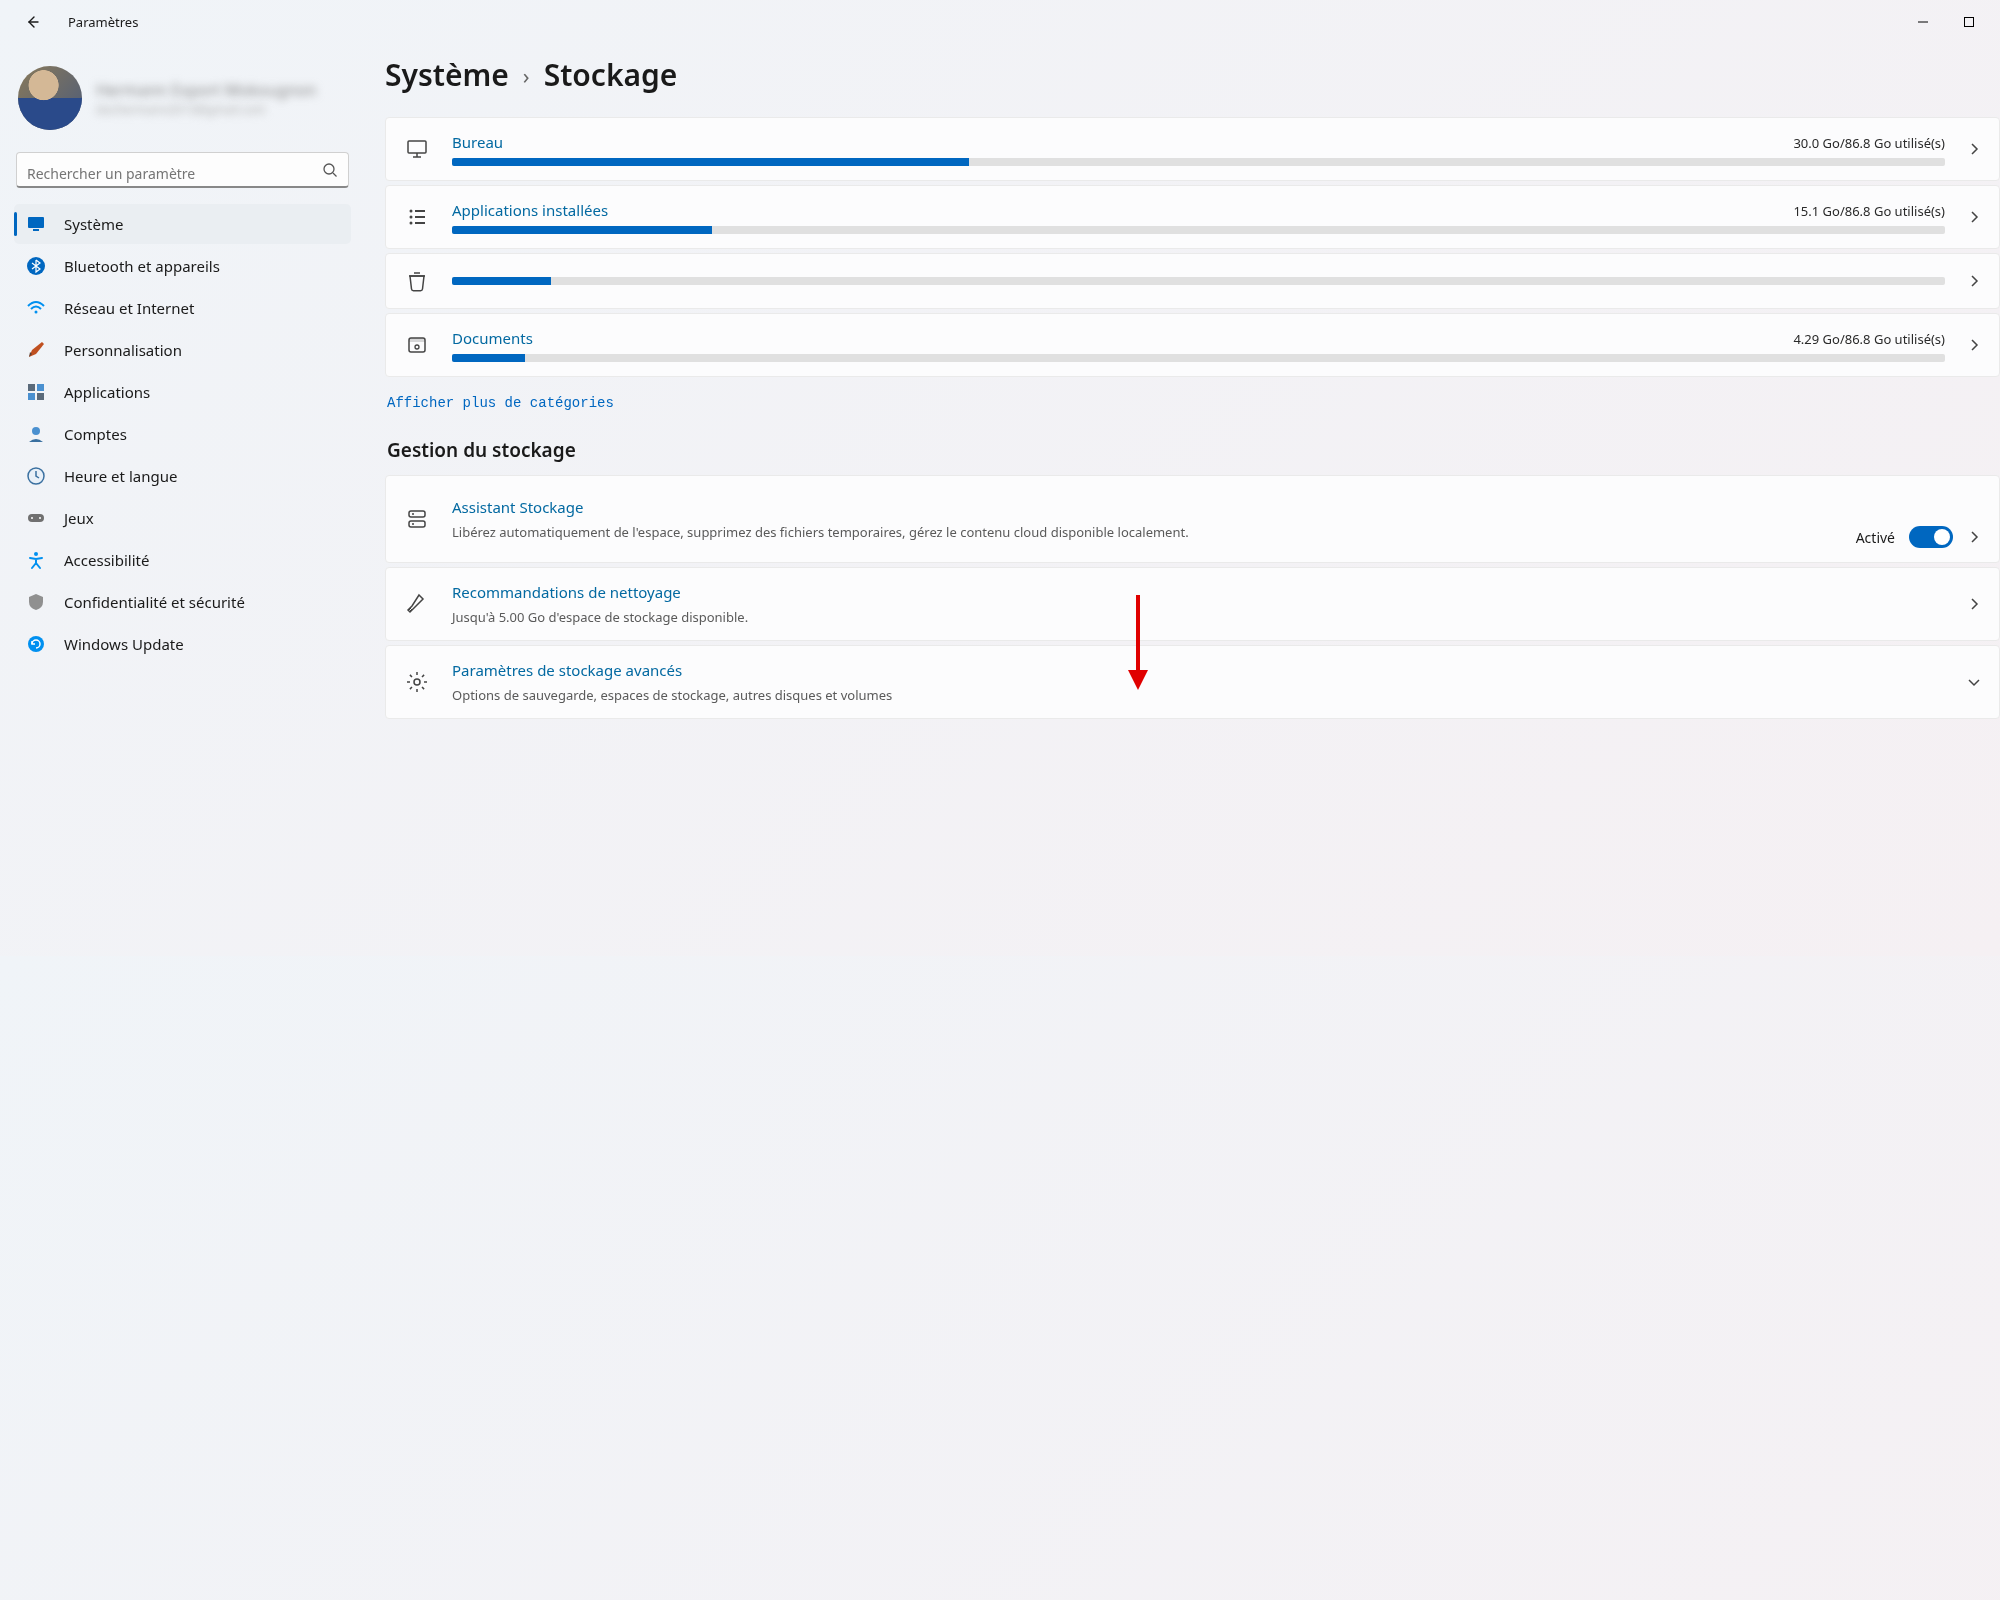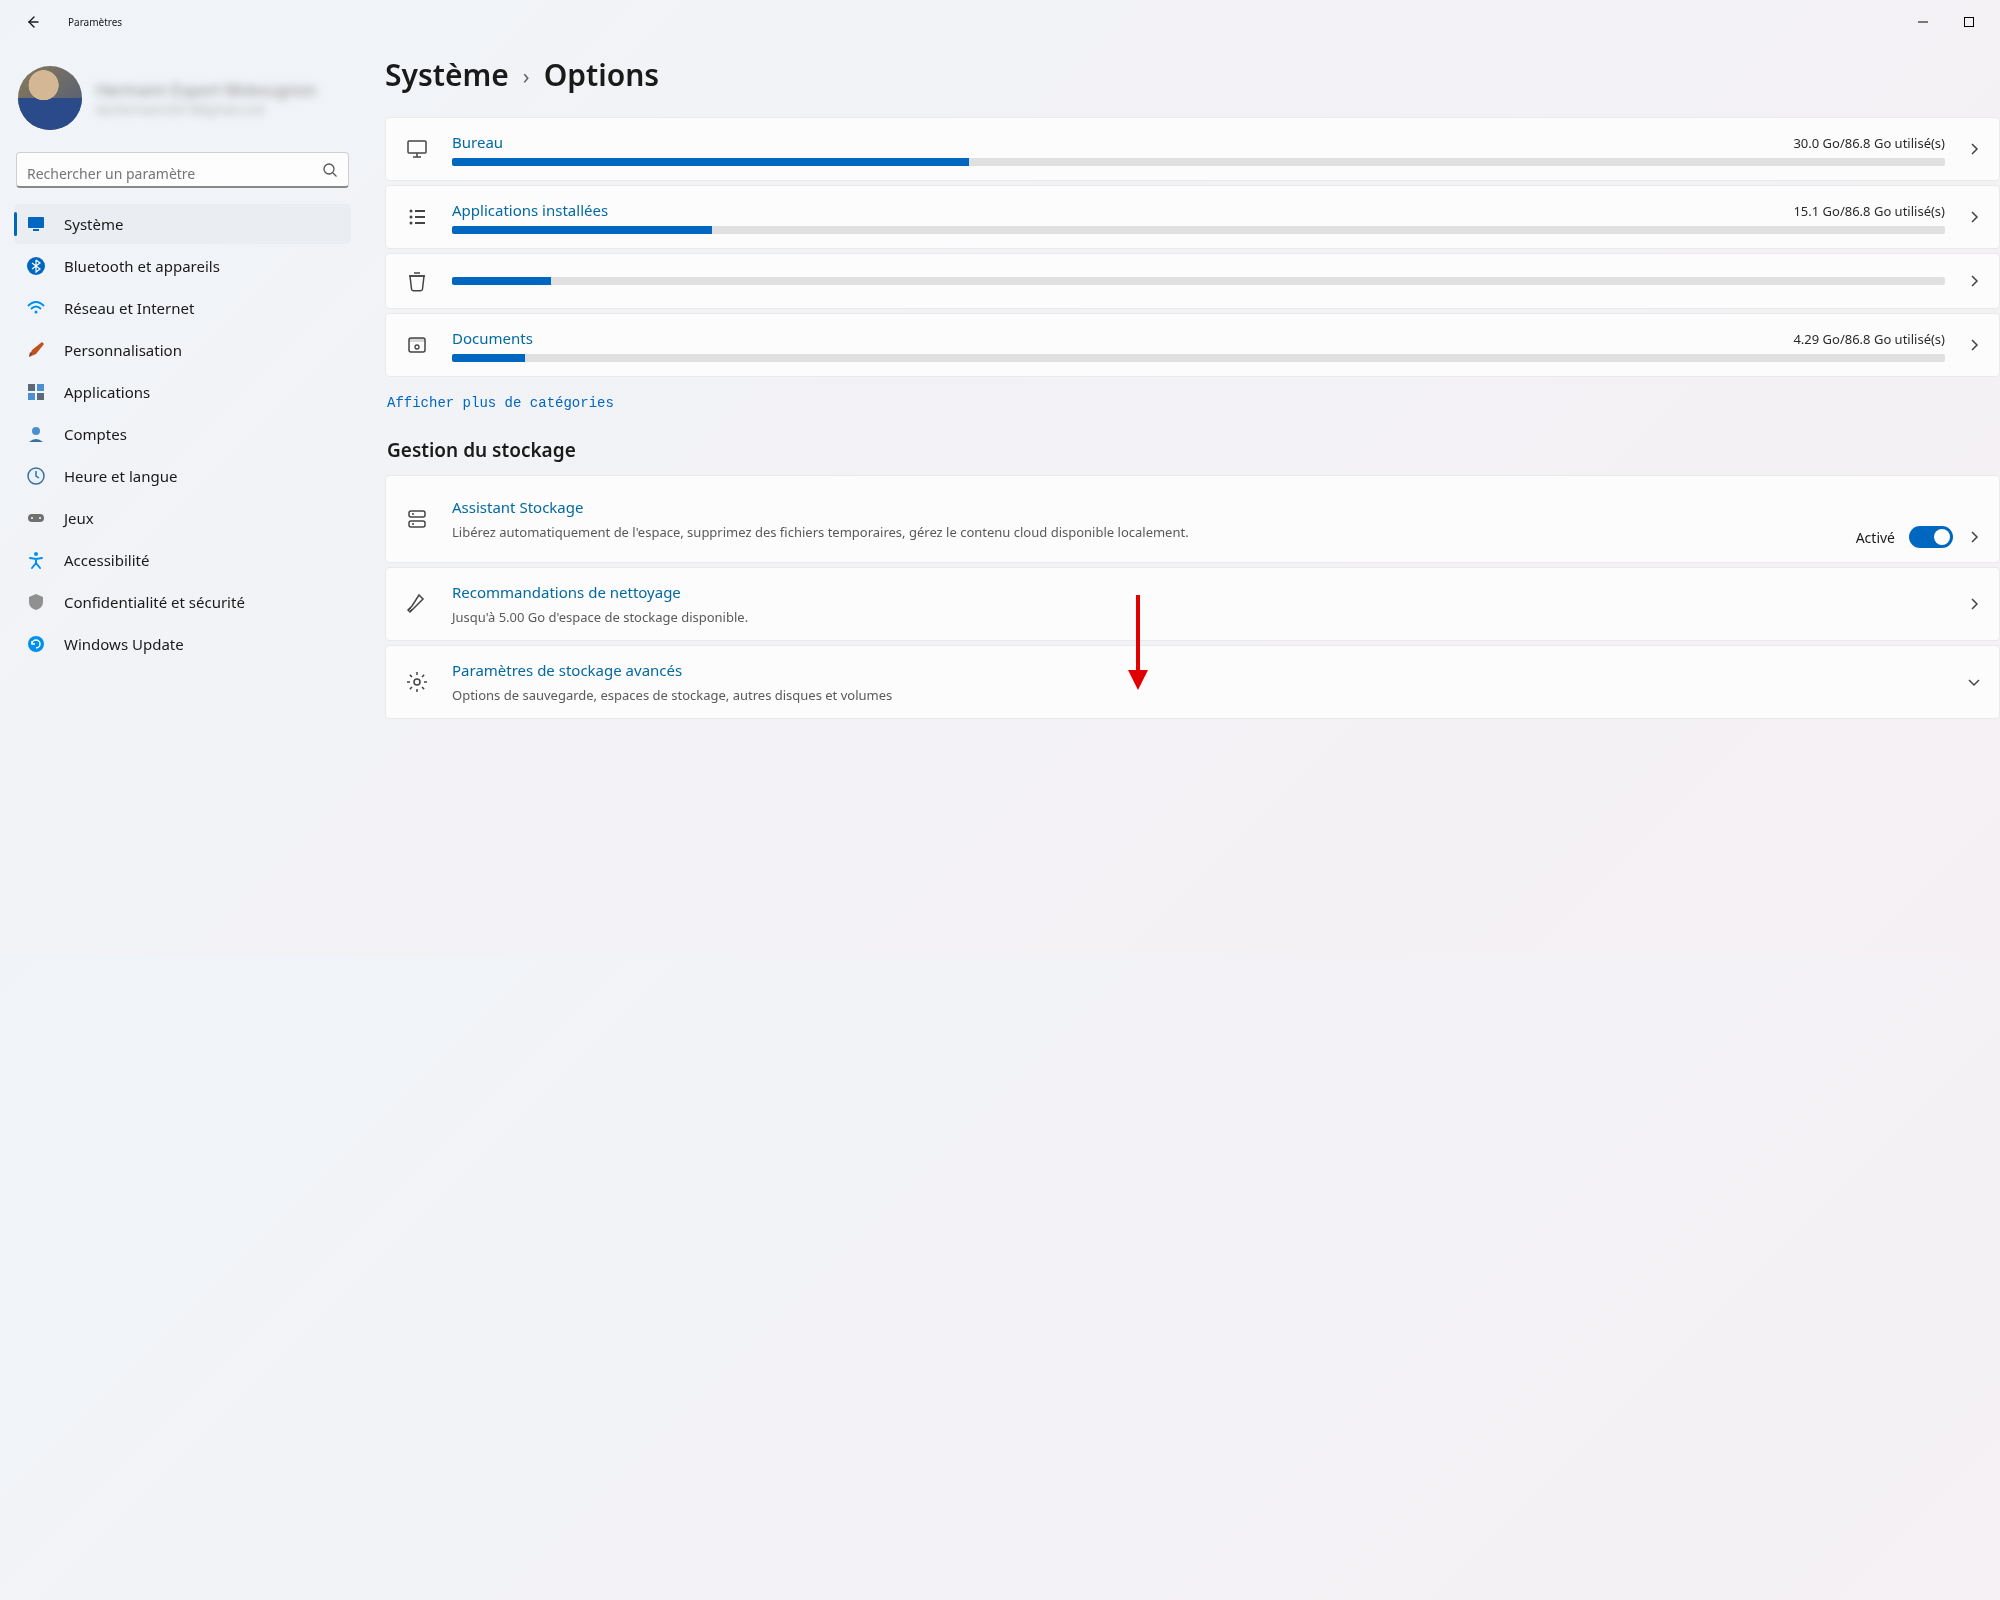--- a/index.html
+++ b/index.html
@@ -2,21 +2,21 @@
 <html><head>
 <meta charset="utf-8">
 <style>
 * { box-sizing: border-box; margin: 0; padding: 0; font-family: "Segoe UI", system-ui, sans-serif; }
 body { background: linear-gradient(135deg, #f0f4f8 0%, #f5f0f3 100%); height: 956px; overflow: hidden; }
 
 
 .titlebar { display: flex; align-items: center; justify-content: space-between; height: 44px; padding: 0 8px 0 20px; }
 .titlebar-left { display: flex; align-items: center; gap: 24px; }
 .back-btn { width: 24px; height: 24px; display: flex; align-items: center; justify-content: center; cursor: pointer; border-radius: 4px; }
-.app-title { font-size: 10px; color: #1a1a1a; }
+.app-title { font-size: 13px; color: #1a1a1a; }
 .window-controls { display: flex; gap: 0; }
 .win-btn { width: 46px; height: 32px; display: flex; align-items: center; justify-content: center; cursor: pointer; }
 .win-btn svg { width: 10px; height: 10px; }
 
 
 .content { display: flex; height: calc(100% - 44px); }
 .sidebar { width: 365px; padding: 10px 14px; }
 .main { flex: 1; padding: 10px 0 0 20px; overflow-y: auto; }
 
 
@@ -217,21 +217,21 @@
           </span>
         <span>Windows Update</span>
       </div>
     </nav>
   </aside>
 
   <main class="main">
     <div class="breadcrumb">
       <span>Système</span>
       <span class="sep">›</span>
-      <span>Options</span>
+      <span>Stockage</span>
     </div>
 
     
     <div id="storage-list">
         <div class="card storage-row">
           <div class="card-icon">
             <svg width="24" height="24" viewBox="0 0 24 24">
               <rect x="3" y="4" width="18" height="12" rx="1" stroke="#444" stroke-width="1.5" fill="none"></rect>
               <line x1="8" y1="20" x2="16" y2="20" stroke="#444" stroke-width="1.5"></line>
               <line x1="12" y1="16" x2="12" y2="20" stroke="#444" stroke-width="1.5"></line>

